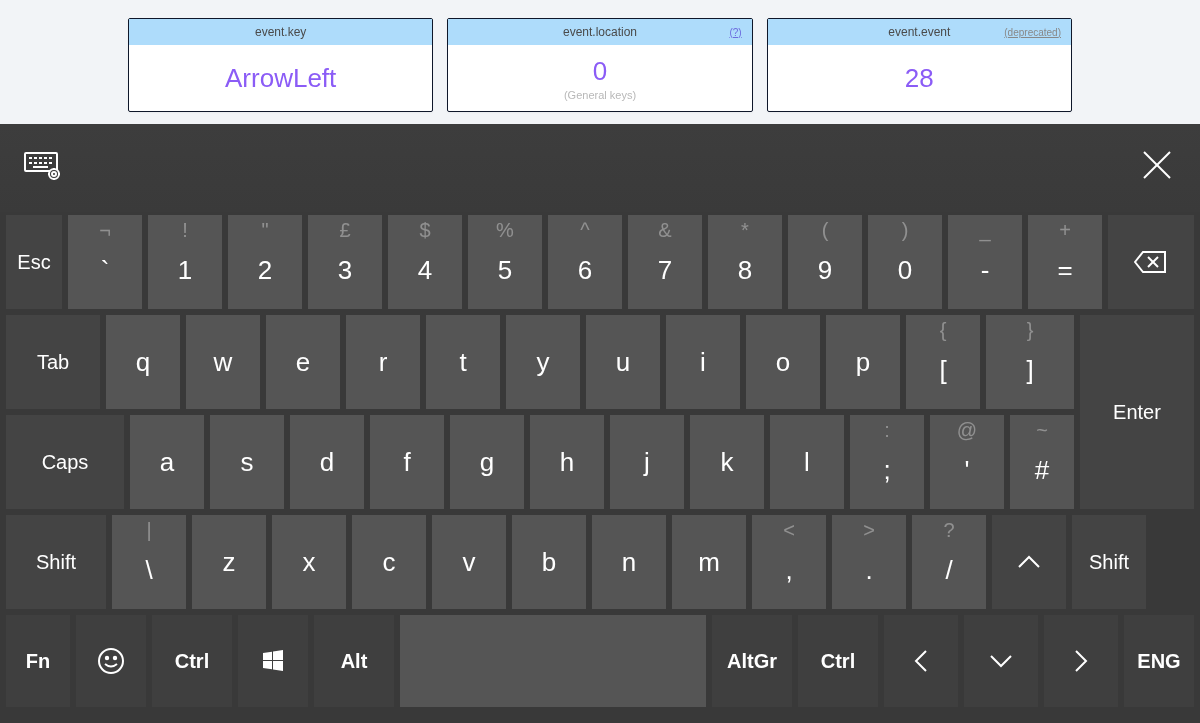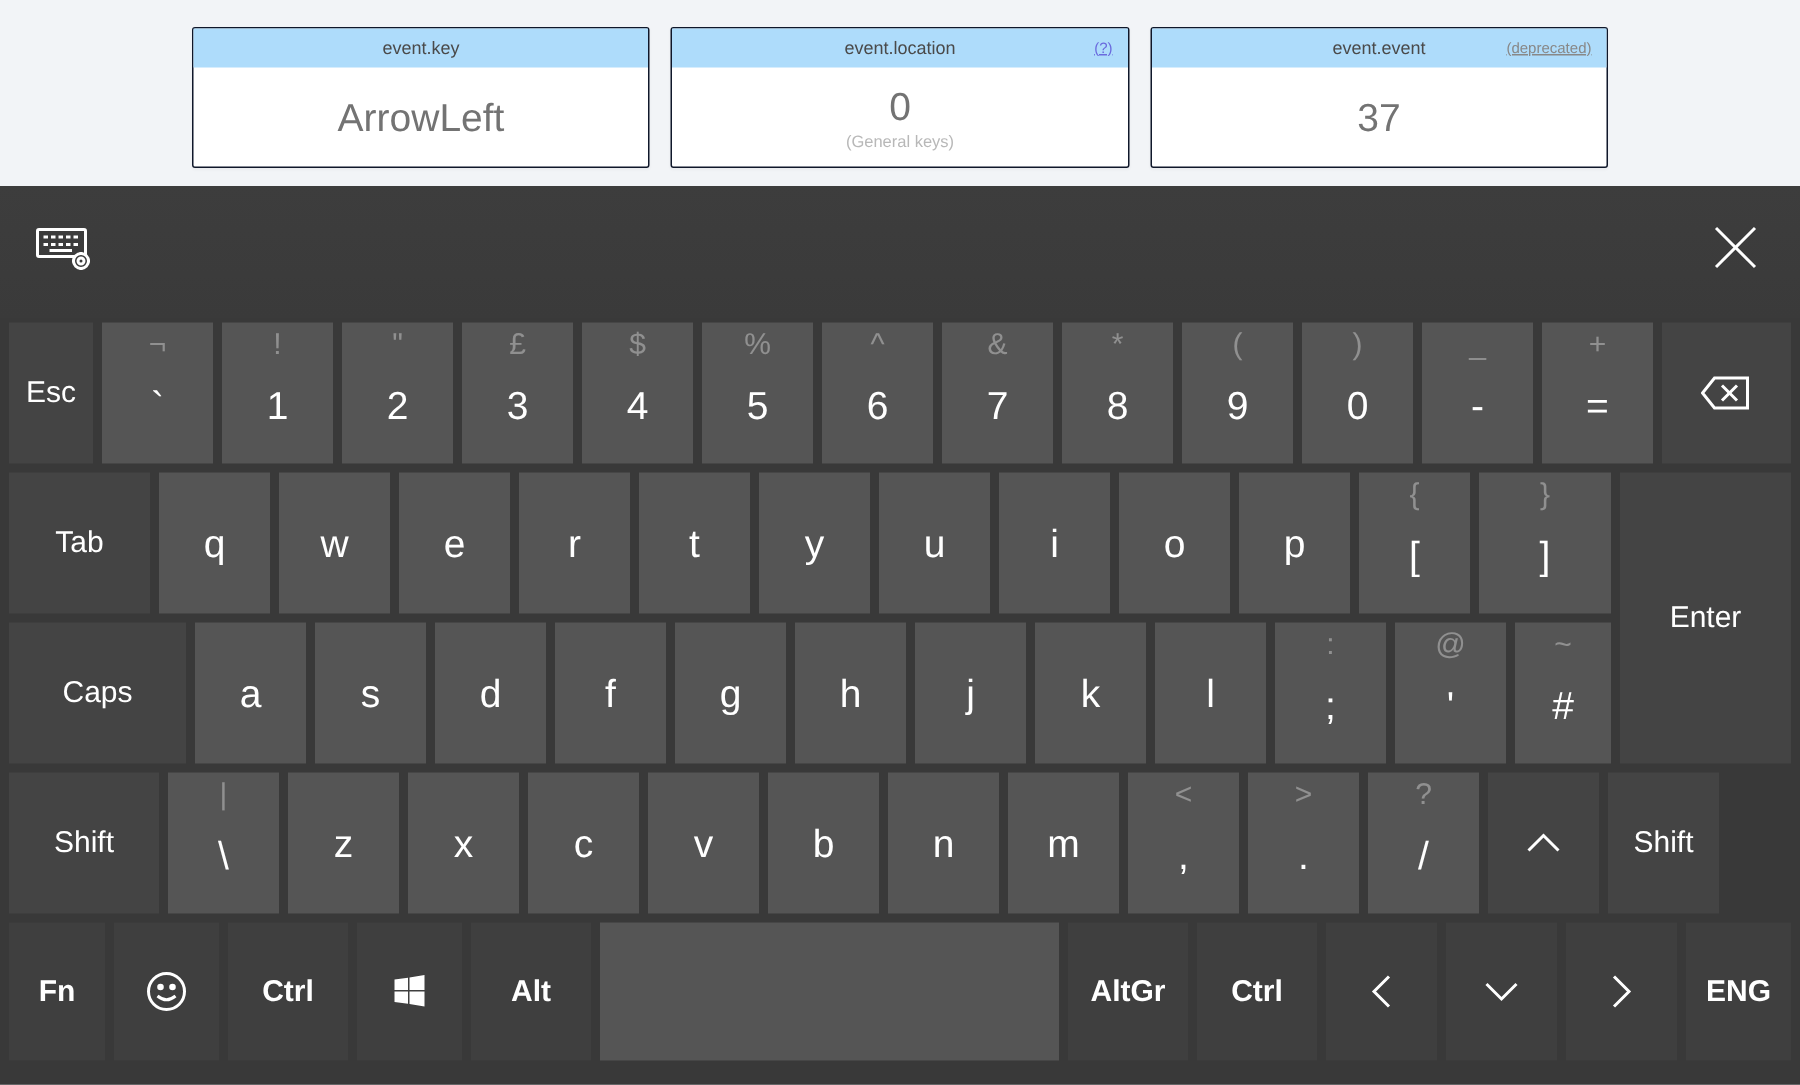--- a/index.html
+++ b/index.html
@@ -46,21 +46,21 @@
   .card-body {
     flex: 1;
     display: flex;
     flex-direction: column;
     align-items: center;
     justify-content: center;
     padding: 6px 0;
   }
   .card-body .big {
     font-size: 26px;
-    color: #737373;
+    color: #8b5cf6;
     font-weight: 300;
   }
   .card-body .sub {
     font-size: 11px;
     color: #b8b8b8;
     margin-top: 2px;
   }
 
   
   .keyboard {
@@ -161,21 +161,21 @@
       <span class="sub">(General keys)</span>
     </div>
   </div>
 
   <div class="card">
     <div class="card-head">
       <span>event.event</span>
       <span class="extra dep">(deprecated)</span>
     </div>
     <div class="card-body">
-      <span class="big">37</span>
+      <span class="big">28</span>
     </div>
   </div>
 
 </div>
 
 <div class="keyboard">
   <div class="kb-topbar">
     <span class="kb-settings-icon">
       <svg viewBox="0 0 40 30" fill="none" stroke="currentColor" stroke-width="2">
         <rect x="1" y="1" width="32" height="18" rx="1"></rect>

